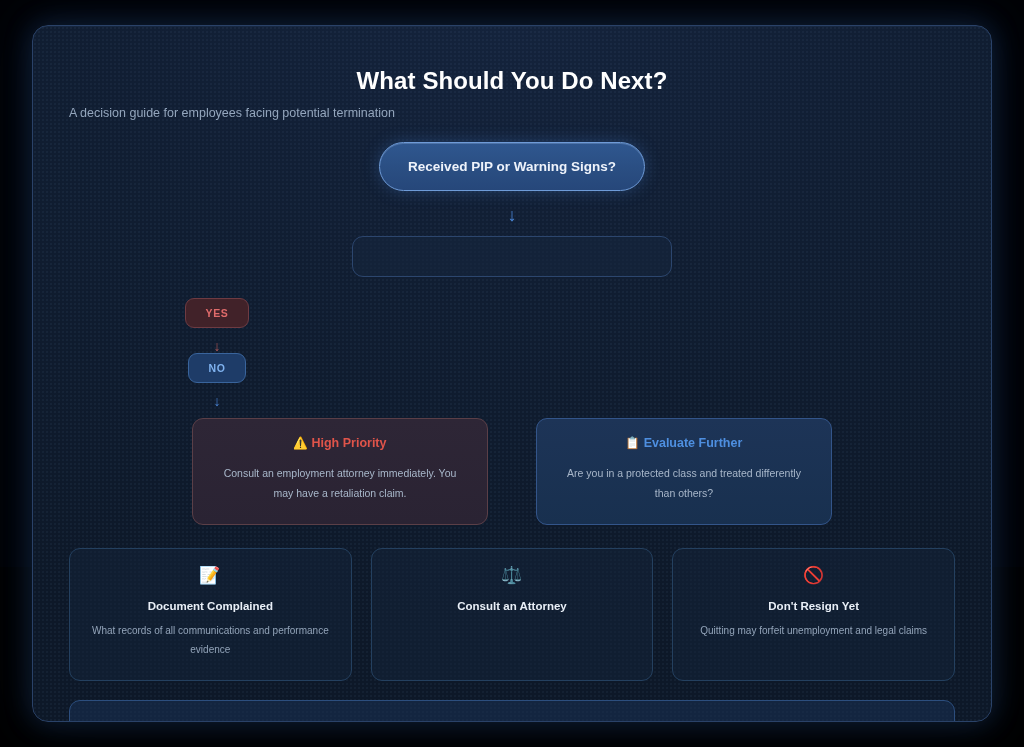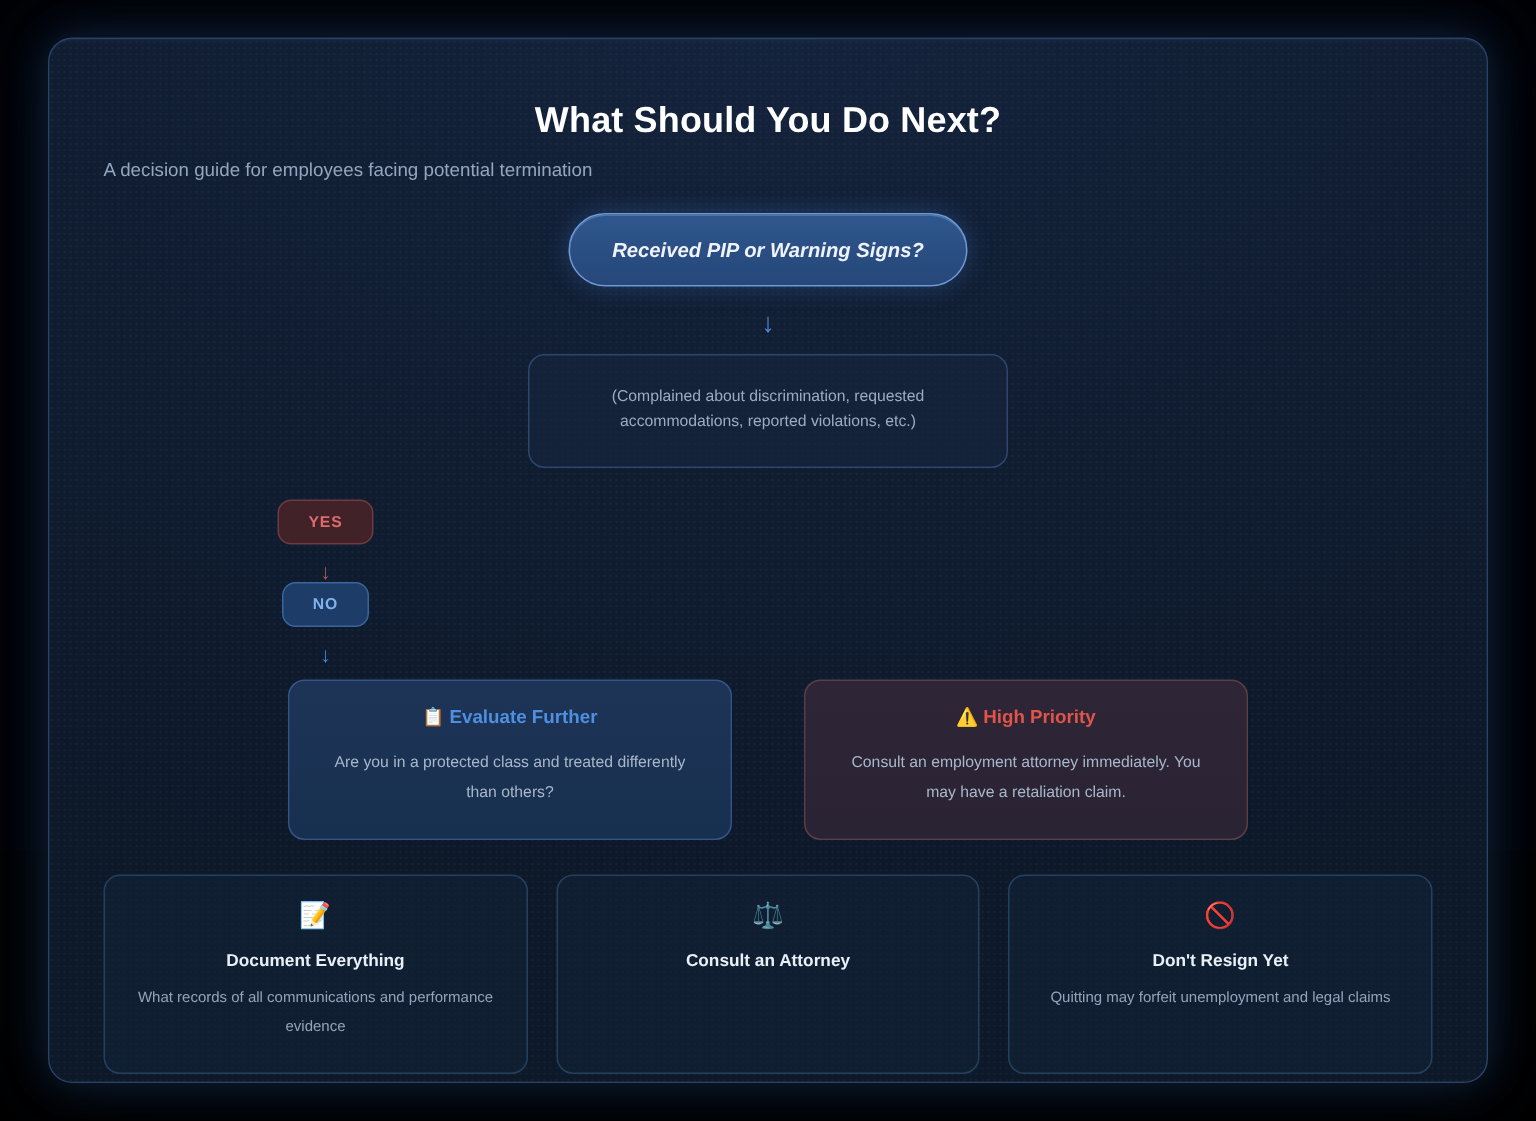--- a/index.html
+++ b/index.html
@@ -77,21 +77,20 @@
     min-width: 236px;
     padding: 16px 28px;
     border-radius: 30px;
     background: linear-gradient(180deg, #2f578f 0%, #2a4e82 55%, #26477a 100%);
     border: 1px solid #6e9bd8;
     color: #eef3fb;
     font-size: 13.5px;
     font-weight: bold;
     text-align: center;
     box-shadow: 0 0 16px rgba(64,118,196,0.35), inset 0 1px 0 rgba(175,205,245,0.25);
-    font-style: italic;
   }
 
   
   .arrow {
     text-align: center;
     font-size: 18px;
     line-height: 1;
     color: #4a86d8;
   }
   .arrow.main { margin-top: 15px; margin-bottom: 12px; }
@@ -239,54 +238,53 @@
       <div class="subtitle">A decision guide for employees facing potential termination</div>
 
       <div class="start-row">
         <div class="start-pill">Received PIP or Warning Signs?</div>
       </div>
 
       <div class="arrow main">↓</div>
 
       <div class="question-row">
         <div class="question-box">
-          <div class="question-sub">(Complained about discrimination, requested accommodations, reported violations, etc.)</div>
         </div>
       </div>
 
       <div class="branch-row">
         <div class="branch-col left">
           <div class="badge yes">YES</div>
           <div class="arrow small red">↓</div>
         </div>
         <div class="branch-col right">
           <div class="badge no">NO</div>
           <div class="arrow small blue">↓</div>
         </div>
       </div>
 
       <div class="outcome-row">
+        <div class="outcome priority">
+          <div class="outcome-head">
+            <span class="emoji">⚠️</span><span>High Priority</span>
+          </div>
+          <div class="outcome-body">Consult an employment attorney immediately. You may have a retaliation claim.</div>
+        </div>
         <div class="outcome evaluate">
           <div class="outcome-head">
             <span class="emoji">📋</span><span>Evaluate Further</span>
           </div>
           <div class="outcome-body">Are you in a protected class and treated differently than others?</div>
         </div>
-        <div class="outcome priority">
-          <div class="outcome-head">
-            <span class="emoji">⚠️</span><span>High Priority</span>
-          </div>
-          <div class="outcome-body">Consult an employment attorney immediately. You may have a retaliation claim.</div>
-        </div>
       </div>
 
       <div class="tips">
         <div class="tip">
           <span class="tip-icon">📝</span>
-          <div class="tip-title">Document Everything</div>
+          <div class="tip-title">Document Complained</div>
           <div class="tip-desc">What records of all communications and performance evidence</div>
         </div>
         <div class="tip">
           <span class="tip-icon">⚖️</span>
           <div class="tip-title">Consult an Attorney</div>
         </div>
         <div class="tip">
           <span class="tip-icon">🚫</span>
           <div class="tip-title">Don't Resign Yet</div>
           <div class="tip-desc">Quitting may forfeit unemployment and legal claims</div>

